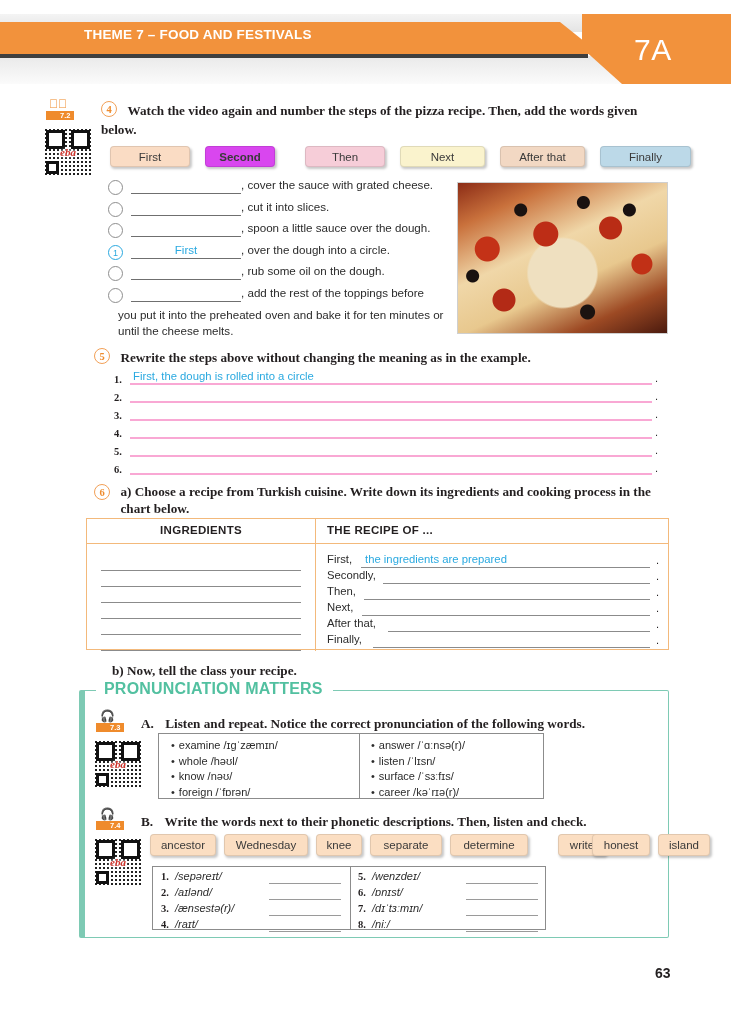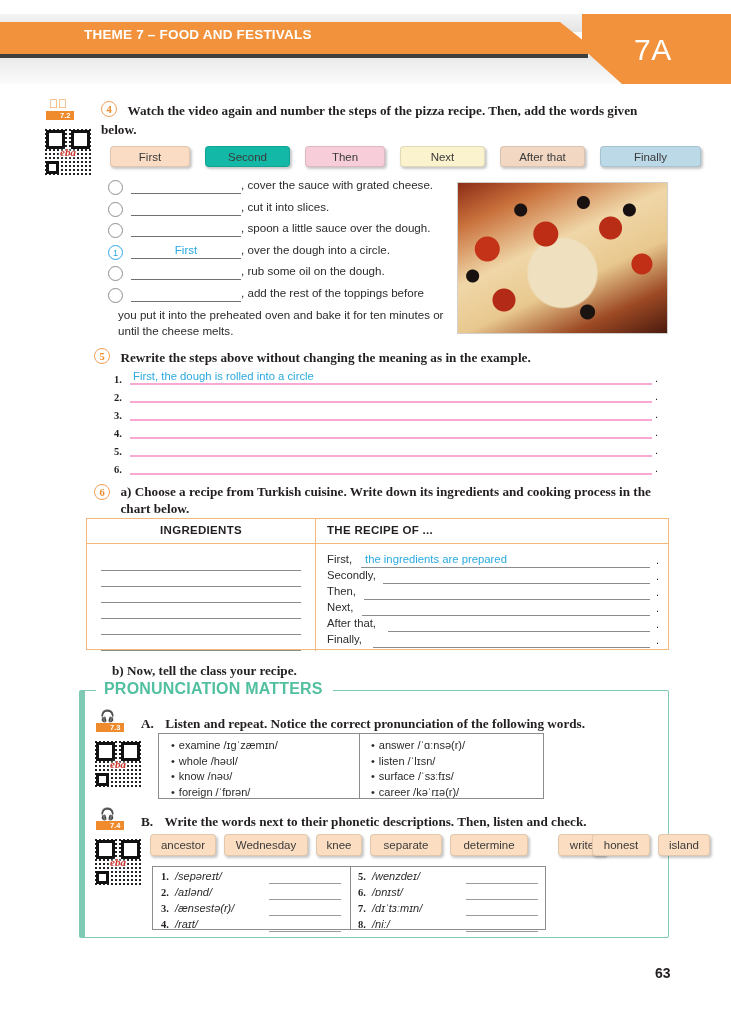--- a/index.html
+++ b/index.html
@@ -249,25 +249,25 @@
   <div class="qr-eba">eba</div>
 </div>
 
 <div class="ex4-head">
   <span class="exnum">4</span>
   <span class="instr" style="margin-left:6px;">Watch the video again and number the steps of the pizza recipe. Then, add the words given below.</span>
 </div>
 
 <div class="tags">
     <div class="tag" style="left: 0px; width: 80px; background: rgb(250, 220, 196);">First</div>
-    <div class="tag" style="left: 95px; width: 85px; background: #14b8a6;">Second</div>
+    <div class="tag" style="left: 95px; width: 70px; background: #d946ef; font-weight: bold;">Second</div>
     <div class="tag" style="left: 195px; width: 80px; background: rgb(246, 205, 216);">Then</div>
     <div class="tag" style="left: 290px; width: 85px; background: rgb(250, 243, 205);">Next</div>
     <div class="tag" style="left: 390px; width: 85px; background: rgb(242, 216, 195);">After that</div>
-    <div class="tag" style="left: 490px; width: 101px; background: rgb(188, 217, 232);">Finally</div>
+    <div class="tag" style="left: 490px; width: 91px; background: rgb(188, 217, 232);">Finally</div>
   </div>
 
 <div class="steps">
     <div class="step-row">
       <div class="bub"></div>
       <div class="blank"></div>
       <div class="steptxt">, cover the sauce with grated cheese.</div>
     </div>
     <div class="step-row">
       <div class="bub"></div>

